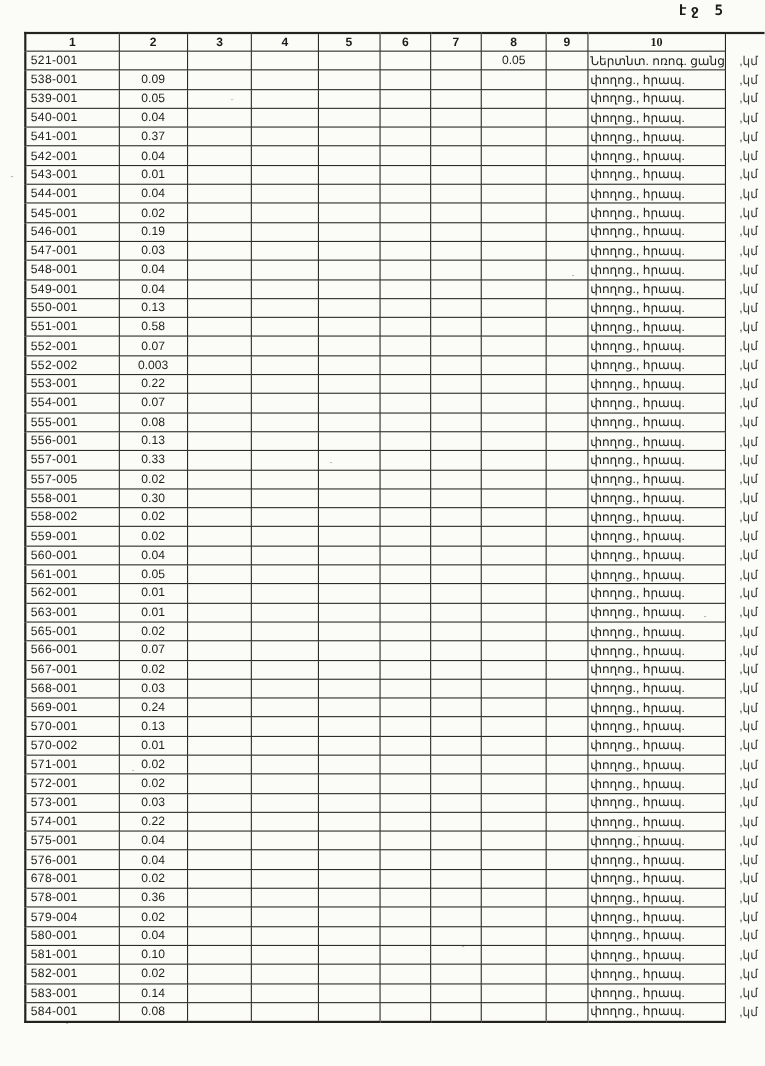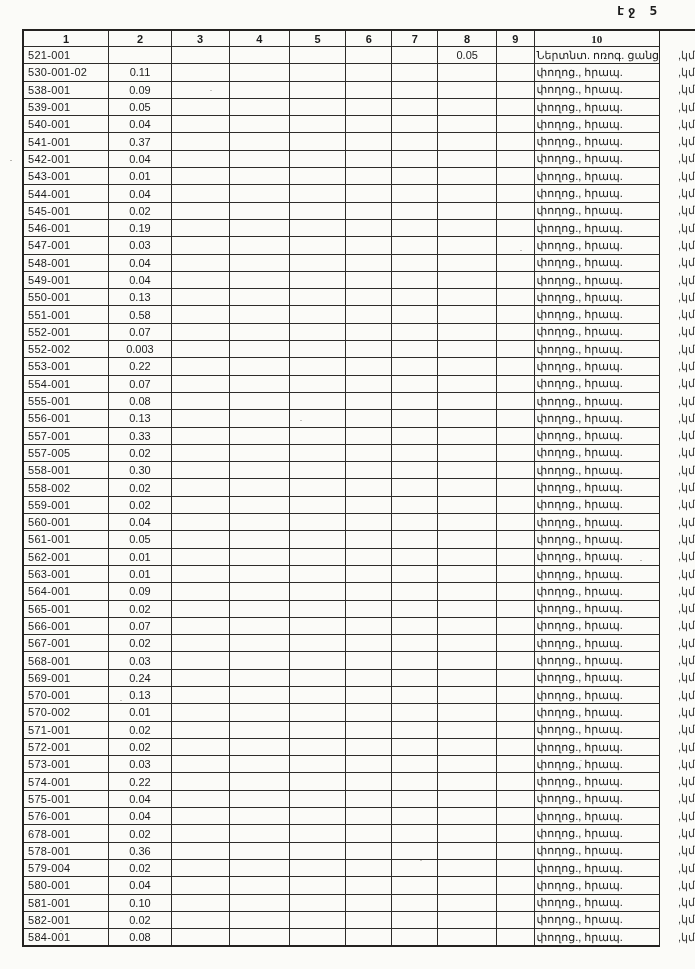--- a/index.html
+++ b/index.html
@@ -37,21 +37,21 @@
   td.c10{
     text-align:left;font-size:10px;padding-left:2px;
     border-right:1.5px solid #242220;
     margin-top:11px;
   }
   th.c1,td.c1{border-left:2px solid #242220;}
   th.c10{border-right:1.5px solid #242220;font-family:Liberation Serif, serif;}
   .doc-table tbody tr:last-child td:not(.cu){border-bottom:2.5px solid #242220;}
   th.cu,td.cu{
     border:none;background:transparent;
-    font-size:8px;color:#3a3a3a;text-align:right;padding-left:6px;
+    font-size:8px;color:#3a3a3a;text-align:center;padding-left:6px;
   }
   
   .speck{position:absolute;width:2px;height:1px;background:transparent;
     box-shadow: 10px 160px 0 #b9b7b2, 300px 420px 0 #c4c2bd, 520px 250px 0 #bdbbb6,
                 120px 700px 0 #c6c4bf, 640px 560px 0 #bab8b3, 60px 930px 0 #c2c0bb,
                 420px 860px 0 #c6c4bf, 210px 90px 0 #c9c7c2, 580px 760px 0 #c2c0bb;}
 </style>
 </head>
 <body>
 
@@ -96,33 +96,20 @@
         <td class="c4"></td>
         <td class="c5"></td>
         <td class="c6"></td>
         <td class="c7"></td>
         <td class="c8">0.05</td>
         <td class="c9"></td>
         <td class="c10">Ներտնտ. ոռոգ. ցանց</td>
         <td class="cu">,կմ</td>
       </tr>
       <tr>
-        <td class="c1">530-001-02</td>
-        <td class="c2">0.11</td>
-        <td class="c3"></td>
-        <td class="c4"></td>
-        <td class="c5"></td>
-        <td class="c6"></td>
-        <td class="c7"></td>
-        <td class="c8"></td>
-        <td class="c9"></td>
-        <td class="c10">փողոց., հրապ.</td>
-        <td class="cu">,կմ</td>
-      </tr>
-      <tr>
         <td class="c1">538-001</td>
         <td class="c2">0.09</td>
         <td class="c3"></td>
         <td class="c4"></td>
         <td class="c5"></td>
         <td class="c6"></td>
         <td class="c7"></td>
         <td class="c8"></td>
         <td class="c9"></td>
         <td class="c10">փողոց., հրապ.</td>
@@ -486,33 +473,20 @@
         <td class="c4"></td>
         <td class="c5"></td>
         <td class="c6"></td>
         <td class="c7"></td>
         <td class="c8"></td>
         <td class="c9"></td>
         <td class="c10">փողոց., հրապ.</td>
         <td class="cu">,կմ</td>
       </tr>
       <tr>
-        <td class="c1">564-001</td>
-        <td class="c2">0.09</td>
-        <td class="c3"></td>
-        <td class="c4"></td>
-        <td class="c5"></td>
-        <td class="c6"></td>
-        <td class="c7"></td>
-        <td class="c8"></td>
-        <td class="c9"></td>
-        <td class="c10">փողոց., հրապ.</td>
-        <td class="cu">,կմ</td>
-      </tr>
-      <tr>
         <td class="c1">565-001</td>
         <td class="c2">0.02</td>
         <td class="c3"></td>
         <td class="c4"></td>
         <td class="c5"></td>
         <td class="c6"></td>
         <td class="c7"></td>
         <td class="c8"></td>
         <td class="c9"></td>
         <td class="c10">փողոց., հրապ.</td>
@@ -735,20 +709,33 @@
         <td class="c6"></td>
         <td class="c7"></td>
         <td class="c8"></td>
         <td class="c9"></td>
         <td class="c10">փողոց., հրապ.</td>
         <td class="cu">,կմ</td>
       </tr>
       <tr>
         <td class="c1">582-001</td>
         <td class="c2">0.02</td>
+        <td class="c3"></td>
+        <td class="c4"></td>
+        <td class="c5"></td>
+        <td class="c6"></td>
+        <td class="c7"></td>
+        <td class="c8"></td>
+        <td class="c9"></td>
+        <td class="c10">փողոց., հրապ.</td>
+        <td class="cu">,կմ</td>
+      </tr>
+      <tr>
+        <td class="c1">583-001</td>
+        <td class="c2">0.14</td>
         <td class="c3"></td>
         <td class="c4"></td>
         <td class="c5"></td>
         <td class="c6"></td>
         <td class="c7"></td>
         <td class="c8"></td>
         <td class="c9"></td>
         <td class="c10">փողոց., հրապ.</td>
         <td class="cu">,կմ</td>
       </tr>

